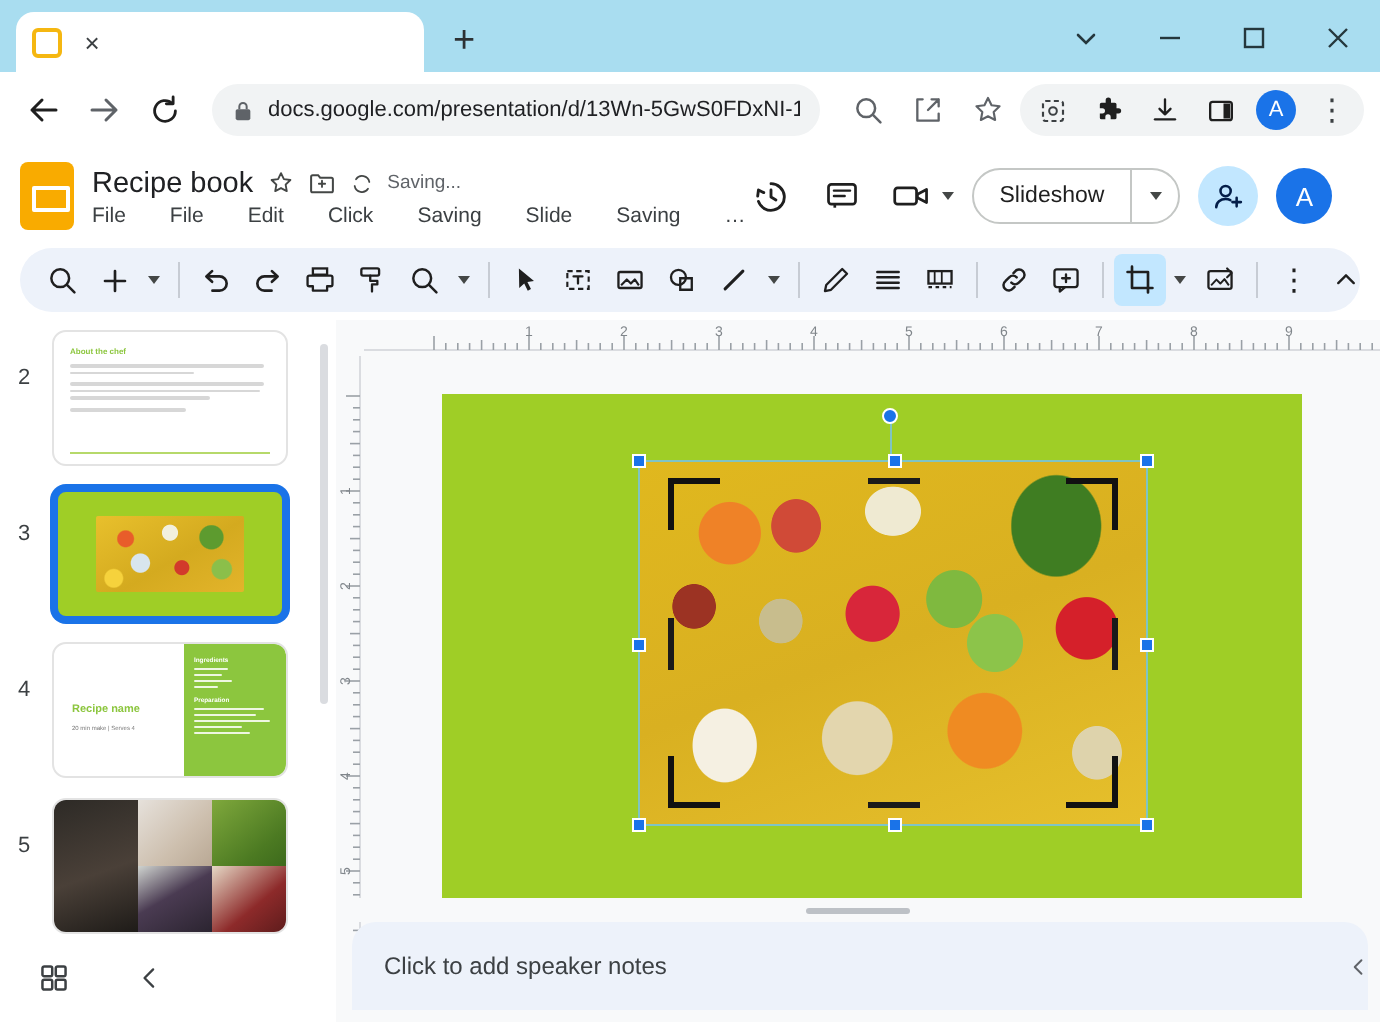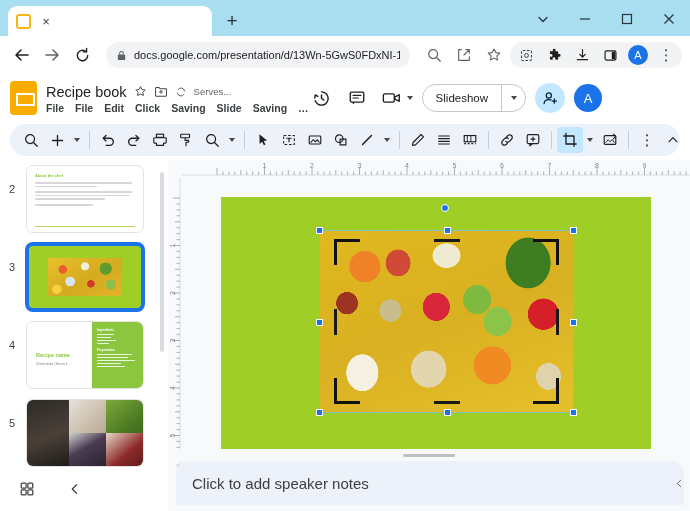--- a/index.html
+++ b/index.html
@@ -120,21 +120,21 @@
   .app-logo::after {
     content: ""; position: absolute;
     left: 6px; top: 12px; width: 15px; height: 9px;
     border: 2px solid #fff; border-radius: 1px;
   }
   .hdr-left { display: flex; flex-direction: column; gap: 1px; flex: 0 0 auto; }
   .hdr-row1 { display: flex; align-items: center; gap: 7px; height: 18px; }
   .doc-title { font-size: 14.5px; color: #202124; }
   .hdr-ico { display: flex; align-items: center; cursor: pointer; color: #444746; }
   .saving-text { font-size: 9.5px; color: #5f6368; }
-  .menubar { display: flex; gap: 11px; align-items: center; font-weight: bold; }
+  .menubar { display: flex; gap: 22px; align-items: center; }
   .menu-item {
     font-size: 10.5px; color: #3c4043; cursor: pointer;
     white-space: nowrap;
   }
   .hdr-right {
     margin-left: auto; display: flex; align-items: center; gap: 9px;
   }
   .hdr-btn {
     width: 26px; height: 26px;
     display: flex; align-items: center; justify-content: center;
@@ -350,21 +350,21 @@
   }
   .notes-pane {
     position: absolute; left: 176px; top: 461px;
     width: 508px; height: 44px;
     background: #edf2fa;
     border-radius: 12px 12px 0 0;
     display: flex; align-items: center;
     padding: 0 16px;
     cursor: text;
   }
-  .notes-text { font-size: 15px; color: #3c4043; }
+  .notes-text { font-size: 12px; color: #3c4043; }
   .notes-collapse {
     position: absolute; right: 3px; top: 461px;
     width: 16px; height: 44px;
     display: flex; align-items: center; justify-content: center;
     color: #5f6368; cursor: pointer;
   }
 </style>
 </head>
 <body>
 
@@ -490,21 +490,21 @@
             <path d="M2 4a1 1 0 0 1 1-1h3.5l1.3 1.6H15a1 1 0 0 1 1 1V13a1 1 0 0 1-1 1H3a1 1 0 0 1-1-1z" stroke="#444746" stroke-width="1.3" fill="none"></path>
             <path d="M9 6.5v4M7 8.5h4" stroke="#444746" stroke-width="1.2" stroke-linecap="round"></path>
           </svg>
       </span>
       <span class="hdr-ico">
         <svg width="12" height="12" viewBox="0 0 18 18">
             <path d="M14.5 7.5a5.5 5.5 0 0 0-10-2" stroke="#444746" stroke-width="1.3" fill="none" stroke-linecap="round"></path>
             <path d="M3.5 10.5a5.5 5.5 0 0 0 10 2" stroke="#444746" stroke-width="1.3" fill="none" stroke-linecap="round"></path>
           </svg>
       </span>
-      <span class="saving-text">Serves...</span>
+      <span class="saving-text">Saving...</span>
     </div>
     <div class="menubar">
       <span class="menu-item">File</span>
       <span class="menu-item">File</span>
       <span class="menu-item">Edit</span>
       <span class="menu-item">Click</span>
       <span class="menu-item">Saving</span>
       <span class="menu-item">Slide</span>
       <span class="menu-item">Saving</span>
       <span class="menu-item">…</span>

